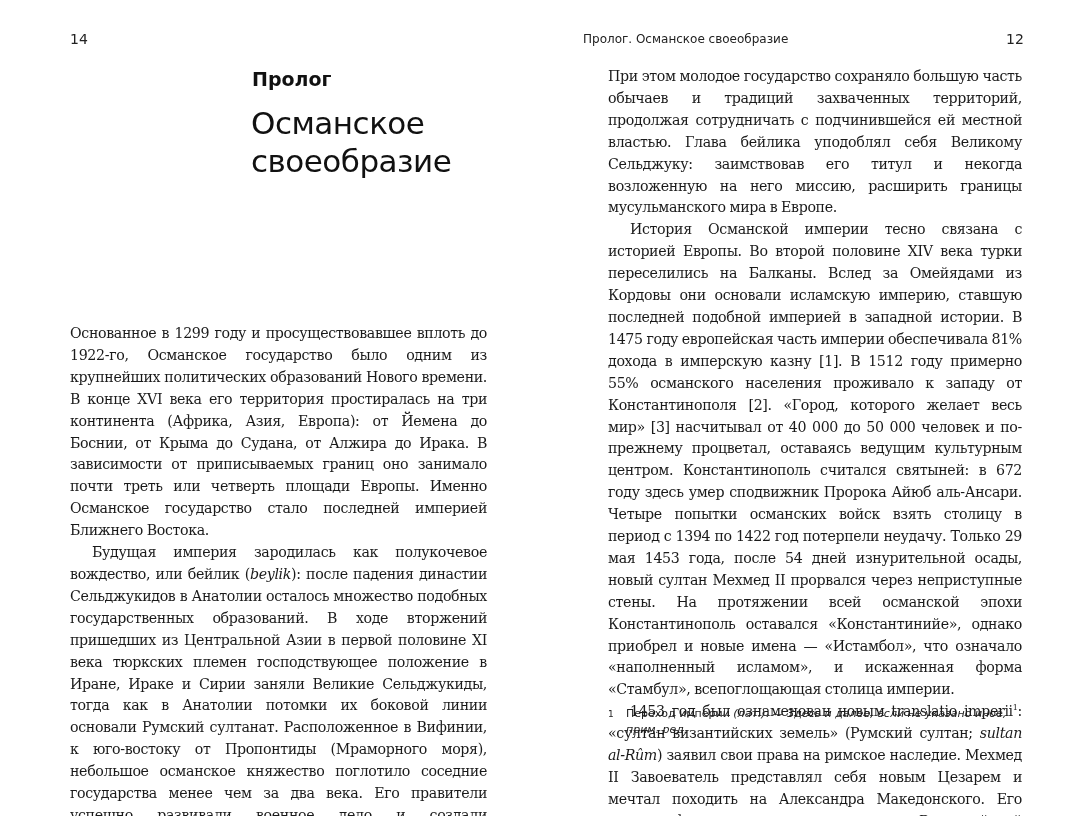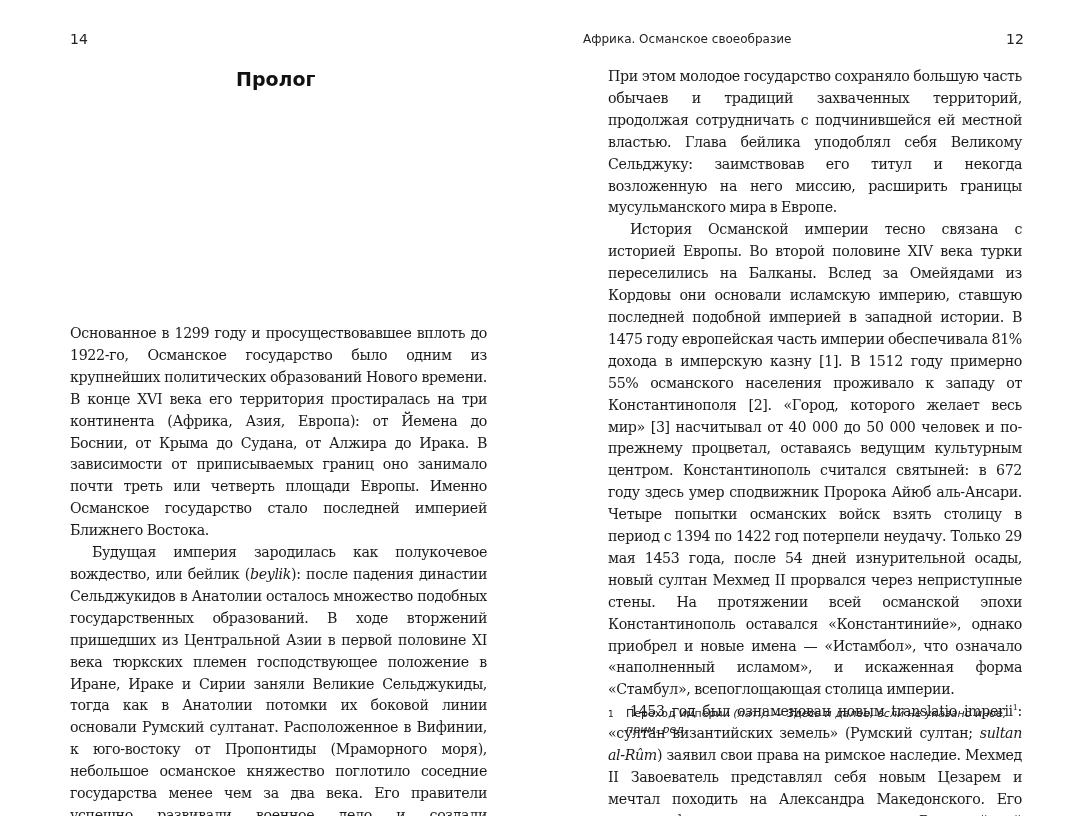--- a/index.html
+++ b/index.html
@@ -2,46 +2,50 @@
 <html><head>
 <meta charset="utf-8">
 <style>
   html, body { margin:0; padding:0; background:#ffffff; }
   body { width:1090px; height:816px; position:relative; overflow:hidden; color:#1a1a1a; }
   .page { position:absolute; top:0; height:812px; }
   .left { left:0; width:545px; }
   .right { left:545px; width:545px; }
   .pnum { position:absolute; top:31px; font-family:"DejaVu Sans", sans-serif; font-size:14px; color:#222; }
   .running { position:absolute; top:32px; left:38px; font-family:"DejaVu Sans", sans-serif; font-size:12px; color:#222; }
-  .prolog { position:absolute; left:236px; top:68px; font-family:"DejaVu Sans", sans-serif; font-weight:bold; font-size:19px; color:#111; }
+  .prolog { position:absolute; left:252px; top:68px; font-family:"DejaVu Sans", sans-serif; font-weight:bold; font-size:19px; color:#111; }
   .title { position:absolute; left:251px; top:104px; font-family:"DejaVu Sans", sans-serif; font-size:31px; line-height:38px; color:#111; letter-spacing:-0.5px; }
   .body { position:absolute; font-family:"DejaVu Serif", serif; font-size:14.2px; line-height:21.9px; text-align:justify; color:#1a1a1a; letter-spacing:-0.35px; word-spacing:-0.5px; hyphens:manual; }
   .body p { margin:0; }
   .body p.indent { text-indent:22px; }
   .left .body { left:70px; top:323px; width:417px; }
   .right .body { left:63px; top:66px; width:414px; }
   .footnote { position:absolute; left:63px; top:706px; width:414px; font-family:"DejaVu Sans", sans-serif; font-size:11px; line-height:16px; color:#222; padding-left:18px; text-indent:-18px; }
   .footnote .num { display:inline-block; width:18px; text-indent:0; font-size:9px; vertical-align:top; }
   i { }
   sup { font-size:8px; line-height:0; }
 </style>
 </head>
 <body>
 
 <div class="page left">
   <div class="pnum" style="left:70px;">14</div>
   <div class="prolog">Пролог</div>
+  <div class="title">
+    <div>Османское</div>
+    <div>своеобразие</div>
+  </div>
   <div class="body">
     <p>Основанное в 1299 году и просуществовавшее вплоть до 1922-го, Османское государство было одним из крупнейших политических образований Нового времени. В конце XVI века его территория простиралась на три континента (Африка, Азия, Европа): от Йемена до Боснии, от Крыма до Судана, от Алжира до Ирака. В зависимости от приписываемых границ оно занимало почти треть или четверть площади Европы. Именно Османское государство стало последней империей Ближнего Востока.</p>
     <p class="indent"><span>Будущая империя зародилась как полукочевое вождество, или бейлик (</span><i>beylik</i><span>): после падения династии Сельджукидов в Анатолии осталось множество подобных государственных образований. В ходе вторжений пришедших из Центральной Азии в первой половине XI века тюркских племен господствующее положение в Иране, Ираке и Сирии заняли Великие Сельджукиды, тогда как в Анатолии потомки их боковой линии основали Румский султанат. Расположенное в Вифинии, к юго-востоку от Пропонтиды (Мраморного моря), небольшое османское княжество поглотило соседние государства менее чем за два века. Его правители успешно развивали военное дело и создали централизованную систему сбора налогов.</span></p>
   </div>
 </div>
 
 <div class="page right">
-  <div class="running">Африка. Османское своеобразие</div>
+  <div class="running">Пролог. Османское своеобразие</div>
   <div class="pnum" style="left:461px;">12</div>
   <div class="body">
     <p>При этом молодое государство сохраняло большую часть обычаев и традиций захваченных территорий, продолжая сотрудничать с подчинившейся ей местной властью. Глава бейлика уподоблял себя Великому Сельджуку: заимствовав его титул и некогда возложенную на него миссию, расширить границы мусульманского мира в Европе.</p>
     <p class="indent">История Османской империи тесно связана с историей Европы. Во второй половине XIV века турки переселились на Балканы. Вслед за Омейядами из Кордовы они основали исламскую империю, ставшую последней подобной империей в западной истории. В 1475 году европейская часть империи обеспечивала 81% дохода в имперскую казну [1]. В 1512 году примерно 55% османского населения проживало к западу от Константинополя [2]. «Город, которого желает весь мир» [3] насчитывал от 40 000 до 50 000 человек и по-прежнему процветал, оставаясь ведущим культурным центром. Константинополь считался святыней: в 672 году здесь умер сподвижник Пророка Айюб аль-Ансари. Четыре попытки османских войск взять столицу в период с 1394 по 1422 год потерпели неудачу. Только 29 мая 1453 года, после 54 дней изнурительной осады, новый султан Мехмед II прорвался через неприступные стены. На протяжении всей османской эпохи Константинополь оставался «Константинийе», однако приобрел и новые имена — «Истамбол», что означало «наполненный исламом», и искаженная форма «Стамбул», всепоглощающая столица империи.</p>
     <p class="indent"><span>1453 год был ознаменован новым translatio imperii</span><sup>1</sup><span>: «султан византийских земель» (Румский султан; </span><i>sultan al-Rûm</i><span>) заявил свои права на римское наследие. Мехмед II Завоеватель представлял себя новым Цезарем и мечтал походить на Александра Македонского. Его потомки фактически воссоздали границы Византийской империи при Юстиниане. И если на западе Мехмеда изгнали с Итальянского полуострова после</span></p>
   </div>
   <div class="footnote"><span class="num">1</span><span>Переход империи </span><i>(лат.)</i><span>. — </span><i>Здесь и далее, если не указано иное, прим. ред.</i></div>
 </div>
 
 </body></html>

